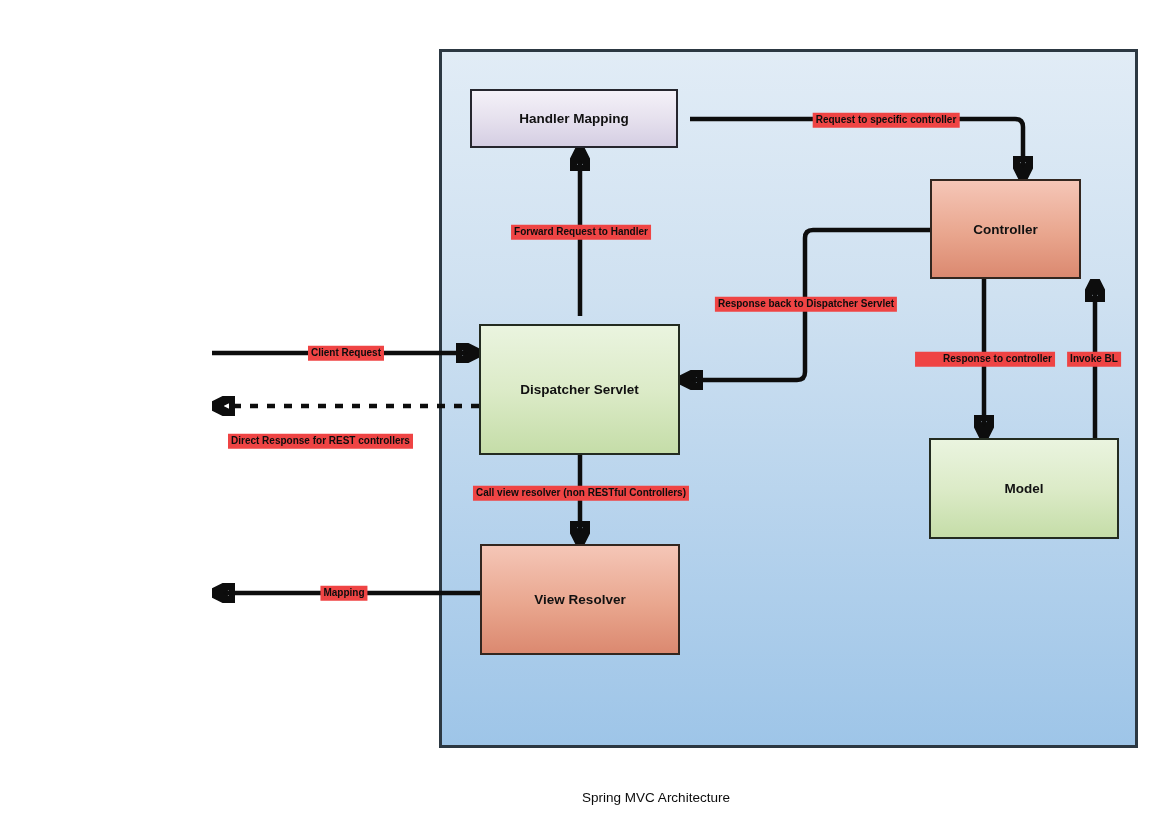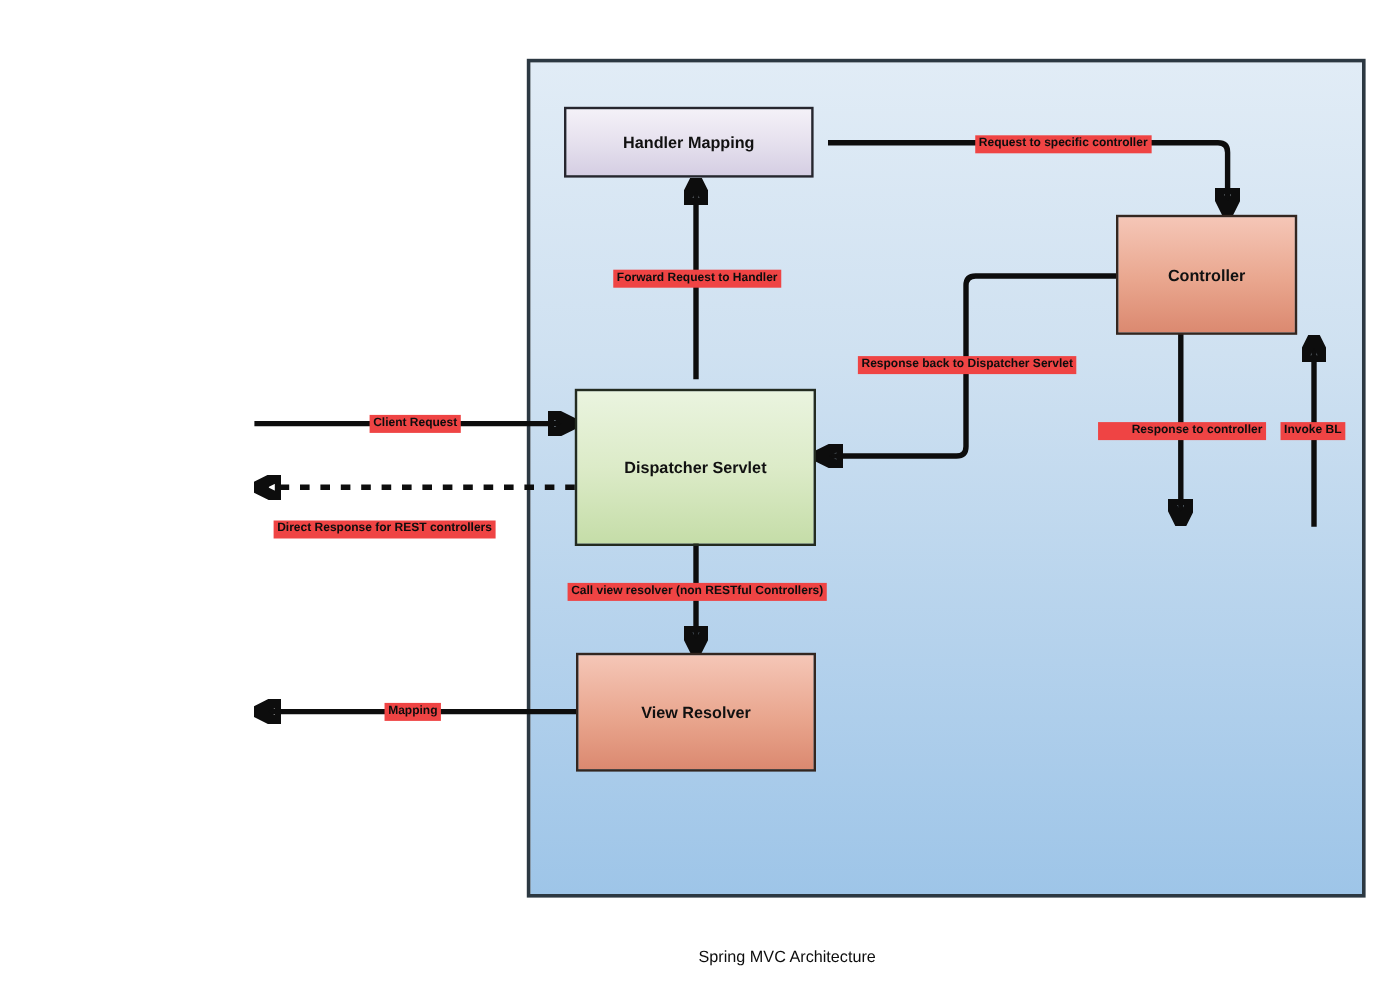--- a/index.html
+++ b/index.html
@@ -44,21 +44,21 @@
     left:930px;top:179px;width:151px;height:100px;
     background:linear-gradient(180deg,#f5c6b7 0%,#e9a68e 55%,#db8970 100%);
     border:2.5px solid #33261f;font-size:13.5px;
   }
   .node-model{
     left:929px;top:438px;width:190px;height:101px;
     background:linear-gradient(180deg,#eaf4df 0%,#dcebc8 50%,#c5dda8 100%);
     border:2.5px solid #232b20;font-size:13.5px;
   }
   .node-view-resolver{
-    left:480px;top:544px;width:200px;height:99px;
+    left:480px;top:544px;width:200px;height:111px;
     background:linear-gradient(180deg,#f5c6b7 0%,#e9a68e 55%,#db8970 100%);
     border:2.5px solid #33261f;font-size:13.5px;
   }
   
   .edge-label{
     position:absolute;z-index:4;background:#ef4444;color:#0d0d0d;
     font-weight:bold;font-size:10px;line-height:1.25;
     padding:1px 3px;white-space:nowrap;transform:translate(-50%,-50%);
   }
   .el-client-request{left:346px;top:353px;}
@@ -106,20 +106,23 @@
   </div>
 
   <div class="node node-dispatcher">
     <span>Dispatcher Servlet</span>
   </div>
 
   <div class="node node-controller">
     <span>Controller</span>
   </div>
 
+  <div class="node node-model">
+    <span>Model</span>
+  </div>
 
   <div class="node node-view-resolver">
     <span>View Resolver</span>
   </div>
 
   <div class="edge-label el-client-request">Client Request</div>
   <div class="edge-label el-direct-response">Direct Response for REST controllers</div>
   <div class="edge-label el-forward-request">Forward Request to Handler</div>
   <div class="edge-label el-request-specific">Request to specific controller</div>
   <div class="edge-label el-response-back">Response back to Dispatcher Servlet</div>

